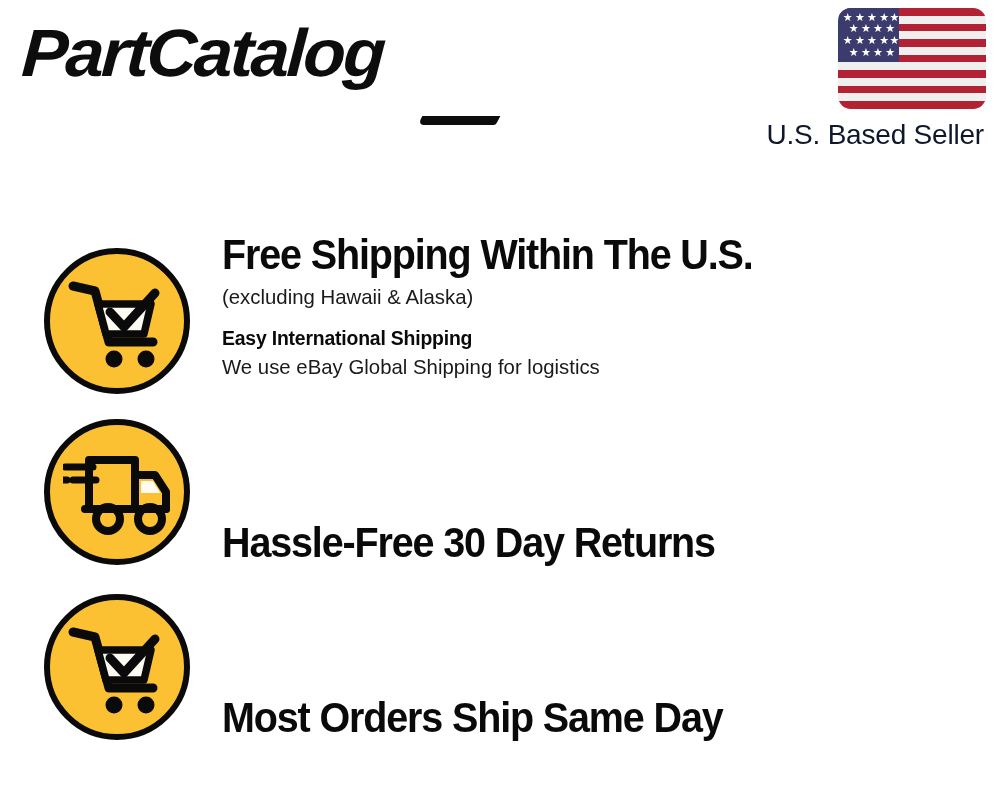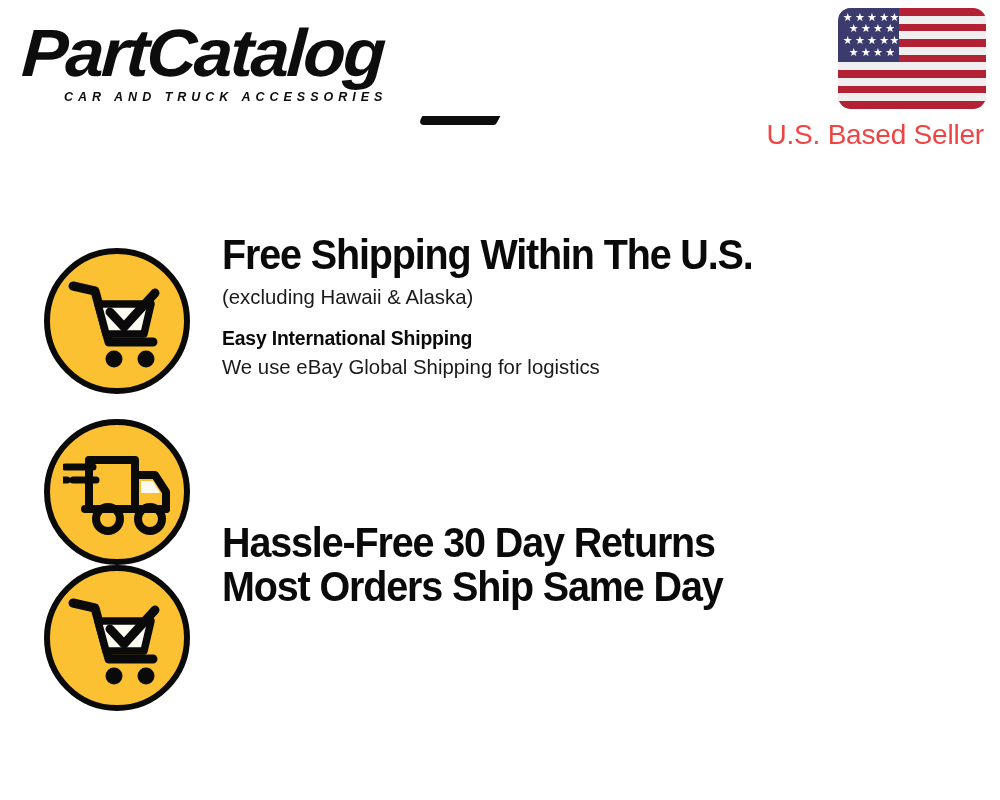--- a/index.html
+++ b/index.html
@@ -110,39 +110,39 @@
     transform: translate(-50%, -50%);
   }
   .seller-caption {
     display: block;
     margin-top: 6px;
     margin-right: 2px;
     font-family: "Liberation Sans", sans-serif;
     font-size: 28px;
     font-weight: normal;
     letter-spacing: -0.2px;
-    color: #ef4444;
+    color: #0f172a;
     white-space: nowrap;
   }
 
   
   .features {
     position: absolute;
     top: 215px;
     left: 0;
     width: 1000px;
   }
   .feature-row {
     position: relative;
     display: flex;
     align-items: flex-start;
   }
   .feature-row.row-1 { height: 178px; }
   .feature-row.row-2 { height: 172px; align-items: flex-end; }
-  .feature-row.row-3 { height: 175px; align-items: flex-start; }
+  .feature-row.row-3 { height: 175px; align-items: flex-end; }
 
   .icon-badge {
     flex: 0 0 auto;
     margin-left: 44px;
     width: 146px;
     height: 146px;
     border-radius: 50%;
     background: #fbc132;
     border: 6px solid #0a0a0a;
     display: flex;
@@ -196,21 +196,20 @@
 </style>
 </head>
 <body>
 
 <div class="page">
 
   <div class="header">
 
     <div class="logo-block">
       <div class="logo-word">PartCatalog</div>
-      <div class="logo-sub">CAR AND TRUCK ACCESSORIES</div>
       <div class="logo-swoosh"></div>
     </div>
 
     <div class="seller-block">
       <div class="flag">
         <div class="stripes">
           <div class="stripe red" style="top:0%"></div>
           <div class="stripe white" style="top:7.6923%"></div>
           <div class="stripe red" style="top:15.3846%"></div>
           <div class="stripe white" style="top:23.0769%"></div>

